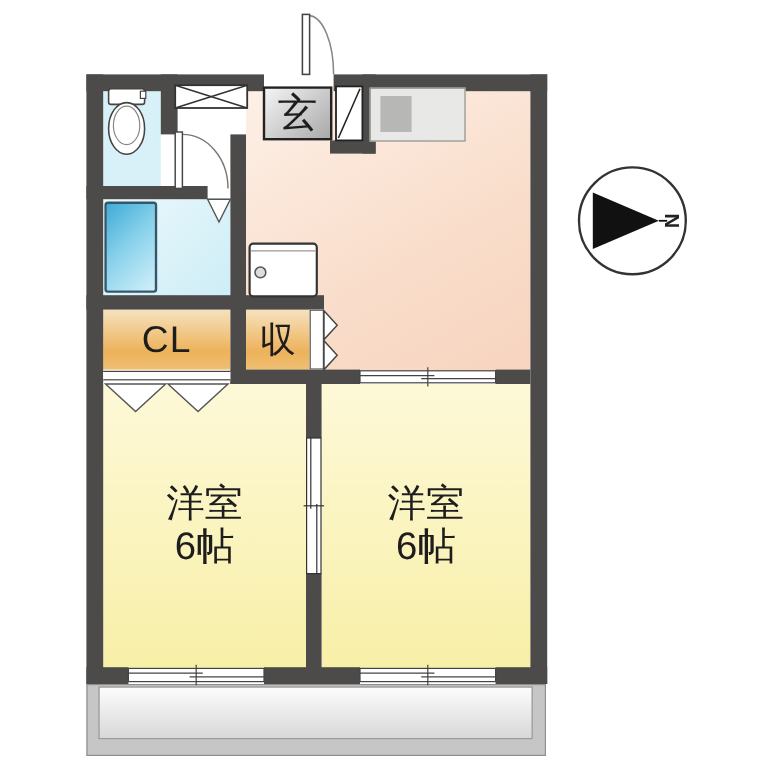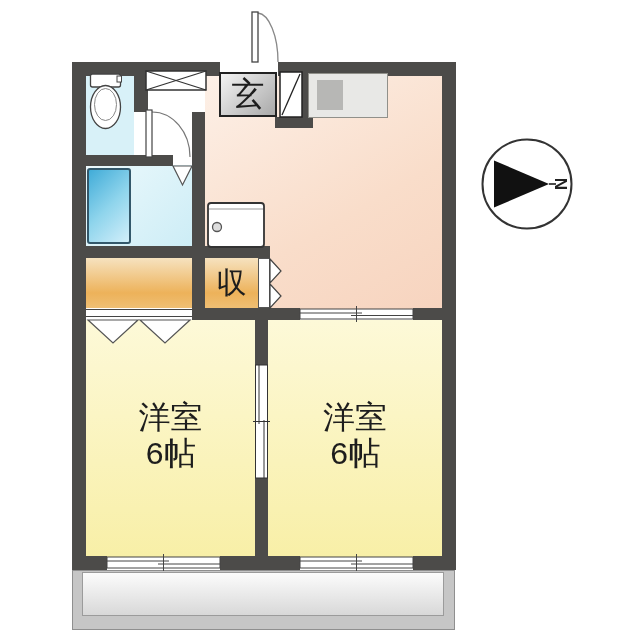--- a/index.html
+++ b/index.html
@@ -7,21 +7,21 @@
          font-family:"Liberation Sans", sans-serif;}
   .abs{position:absolute;box-sizing:border-box;}
   .room{position:absolute;box-sizing:border-box;z-index:1;}
   .wall{position:absolute;background:#4c4b49;z-index:2;}
   .overlay{position:absolute;left:0;top:0;z-index:3;pointer-events:none;}
   .lbl{position:absolute;display:flex;align-items:center;justify-content:center;
        z-index:4;color:#1d1d1d;text-align:center;}
   .lbl-genkan{font-size:33px;font-weight:500;}
   .lbl-cl{font-size:31px;font-weight:500;letter-spacing:1px;}
   .lbl-shu{font-size:30px;font-weight:500;}
-  .lbl-bed{font-size:32px;font-weight:500;line-height:1.12;flex-direction:column;font-family:Liberation Mono, monospace;}
+  .lbl-bed{font-size:32px;font-weight:500;line-height:1.12;flex-direction:column;}
   .kitchen{background:linear-gradient(150deg,#fdf0e7 0%,#f9ddca 60%,#f7d4bf 100%);}
   .toilet-room{background:#d8f1f8;}
   .bath{background:linear-gradient(135deg,#ecf9fc 0%,#cdedf6 100%);}
   .tub{background:linear-gradient(135deg,#41acd8 0%,#8ed4ec 50%,#d2effa 100%);
        border:2px solid #33586b;border-radius:3px;}
   .orange{background:linear-gradient(180deg,#f6e2bf 0%,#edb25a 70%,#efbf74 100%);}
   .bed{background:linear-gradient(180deg,#fdf9d8 0%,#f8efa7 100%);}
   .balcony{background:#c6c6c6;border:1px solid #8f8f8f;}
   .balcony-inner{background:linear-gradient(180deg,#fcfcfc 0%,#d8d8d8 100%);border:1px solid #9b9b9b;}
   .genkan-box{background:linear-gradient(135deg,#f4f4f4 0%,#a9a9a9 100%);border:2px solid #222;z-index:3;}
@@ -144,20 +144,21 @@
 
     <g>
       <circle cx="527" cy="184" r="44.5" fill="#ffffff" stroke="#333" stroke-width="2"></circle>
       <polygon points="494,160.5 494,207.5 549,184" fill="#111111"></polygon>
       <line x1="549" y1="184" x2="556" y2="184" stroke="#111" stroke-width="1.5"></line>
       <text x="560" y="184" transform="rotate(90 560 184)" font-size="17" font-weight="600" fill="#222" text-anchor="middle" dominant-baseline="central" font-family="Liberation Sans, sans-serif">N</text>
     </g>
   </svg>
 
   <div class="lbl lbl-genkan" style="left:219px;top:72px;width:58px;height:45px;">玄</div>
+  <div class="lbl lbl-cl" style="left:86px;top:258px;width:106px;height:50px;">CL</div>
   <div class="lbl lbl-shu" style="left:205px;top:258px;width:53px;height:50px;">収</div>
   <div class="lbl lbl-bed" style="left:86px;top:394px;width:169px;height:88px;">
     <span>洋室</span>
     <span>6帖</span>
   </div>
   <div class="lbl lbl-bed" style="left:268px;top:394px;width:174px;height:88px;">
     <span>洋室</span>
     <span>6帖</span>
   </div>
 

